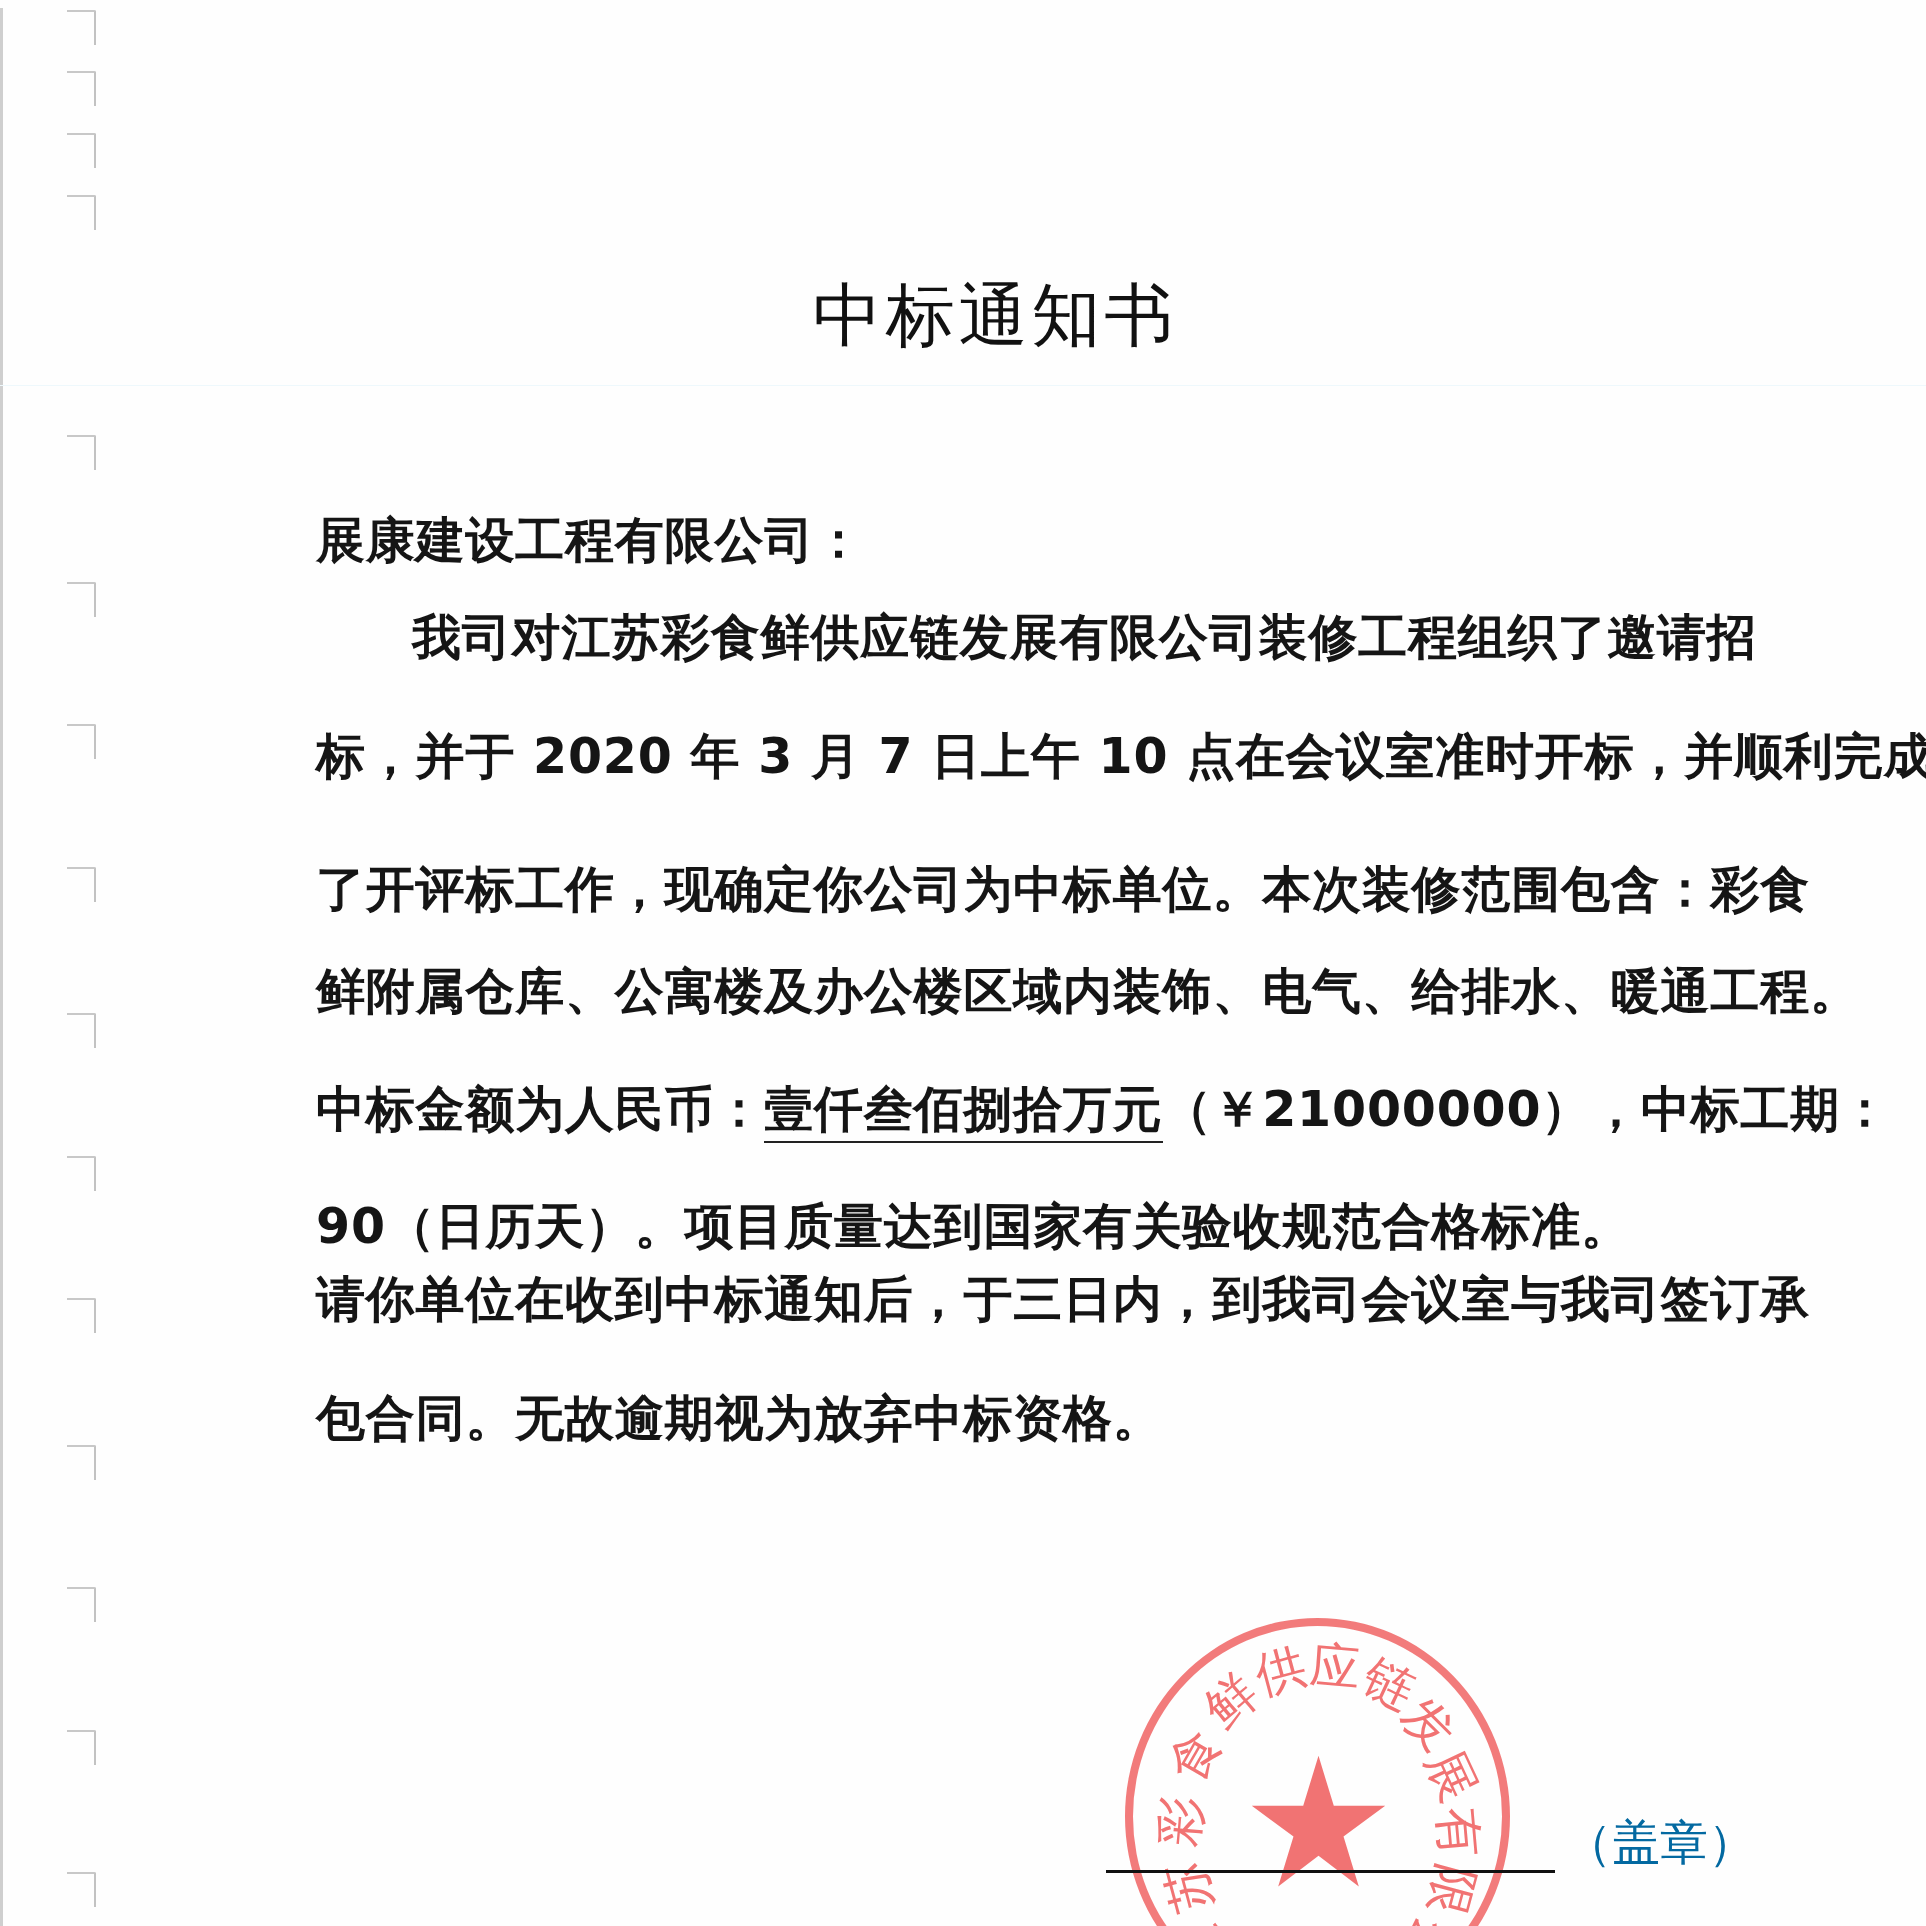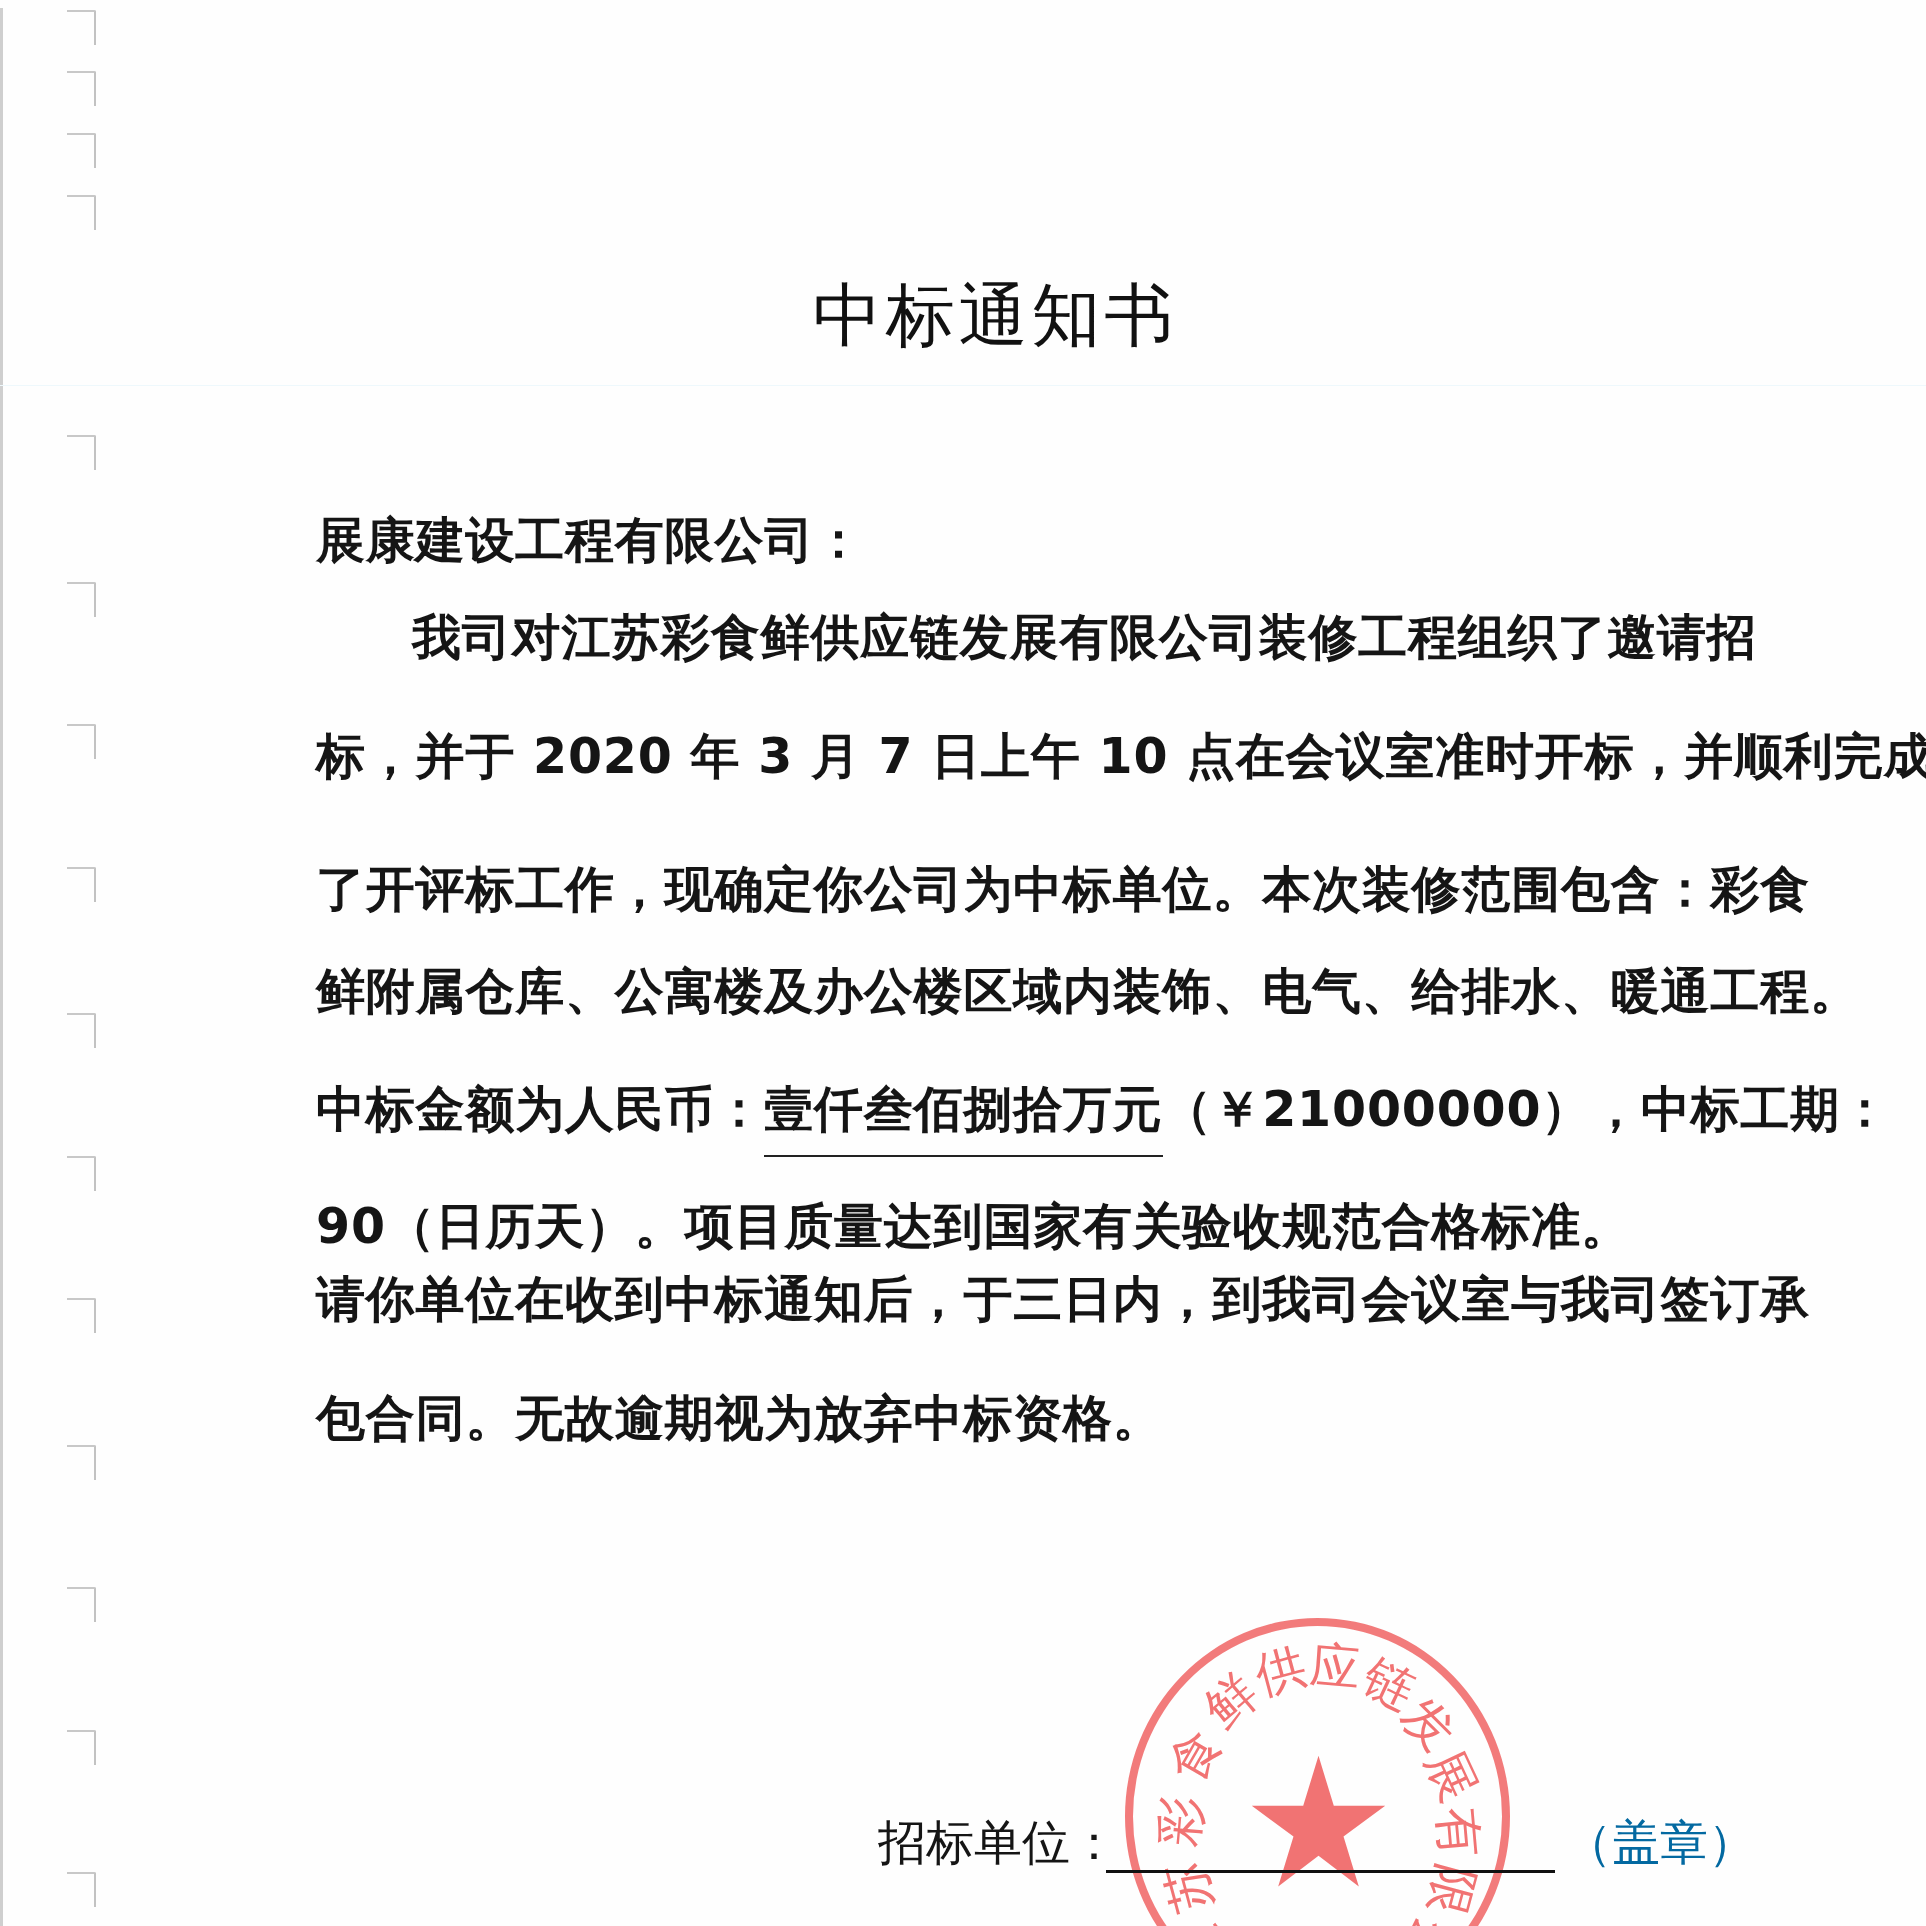--- a/index.html
+++ b/index.html
@@ -20,21 +20,21 @@
   .title {
     position: absolute; left: 0; top: 270px; width: 1990px; text-align: center;
     font-family: "DejaVu Serif", "Liberation Serif", serif;
     font-size: 69px; letter-spacing: 3.9px; color: #111;
   }
   .body-text {
     position: absolute; left: 316px; width: 1395px;
     font-family: "DejaVu Sans", sans-serif; font-size: 49px; color: #151515;
   }
   .line { position: absolute; left: 0; white-space: nowrap; letter-spacing: 0.8px; font-weight: bold; }
-  .underline { border-bottom: 2.7px solid #222; padding-bottom: 17px; }
+  .underline { border-bottom: 2.7px solid #222; padding-bottom: 3px; }
   .seal {
     position: absolute; left: 1125px; top: 1618px; width: 385px; height: 397px;
     border-radius: 50%; border: 8.5px solid rgba(240,100,100,0.85);
     box-sizing: border-box;
   }
   .seal-text {
     position: absolute; left: 0; top: 0; width: 100%; height: 100%;
   }
   .seal-char {
     position: absolute; font-size: 50px; color: rgba(240,100,100,0.9);
@@ -106,18 +106,17 @@
       <span class="seal-char" style="left:231px;top:25px;transform:rotate(25deg)">链</span>
       <span class="seal-char" style="left:270px;top:65px;transform:rotate(45deg)">发</span>
       <span class="seal-char" style="left:293px;top:116px;transform:rotate(65deg)">展</span>
       <span class="seal-char" style="left:300px;top:173px;transform:rotate(85deg)">有</span>
       <span class="seal-char" style="left:293px;top:231px;transform:rotate(105deg)">限</span>
       <span class="seal-char" style="left:266px;top:285px;transform:rotate(125deg)">公</span>
 
     </div>
   </div>
 
-  <div class="sig-row">招标单位：</div>
   <div class="sig-line"></div>
   <div class="stamp-note">（盖章）</div>
 
 </div>
 
 
 </body></html>

